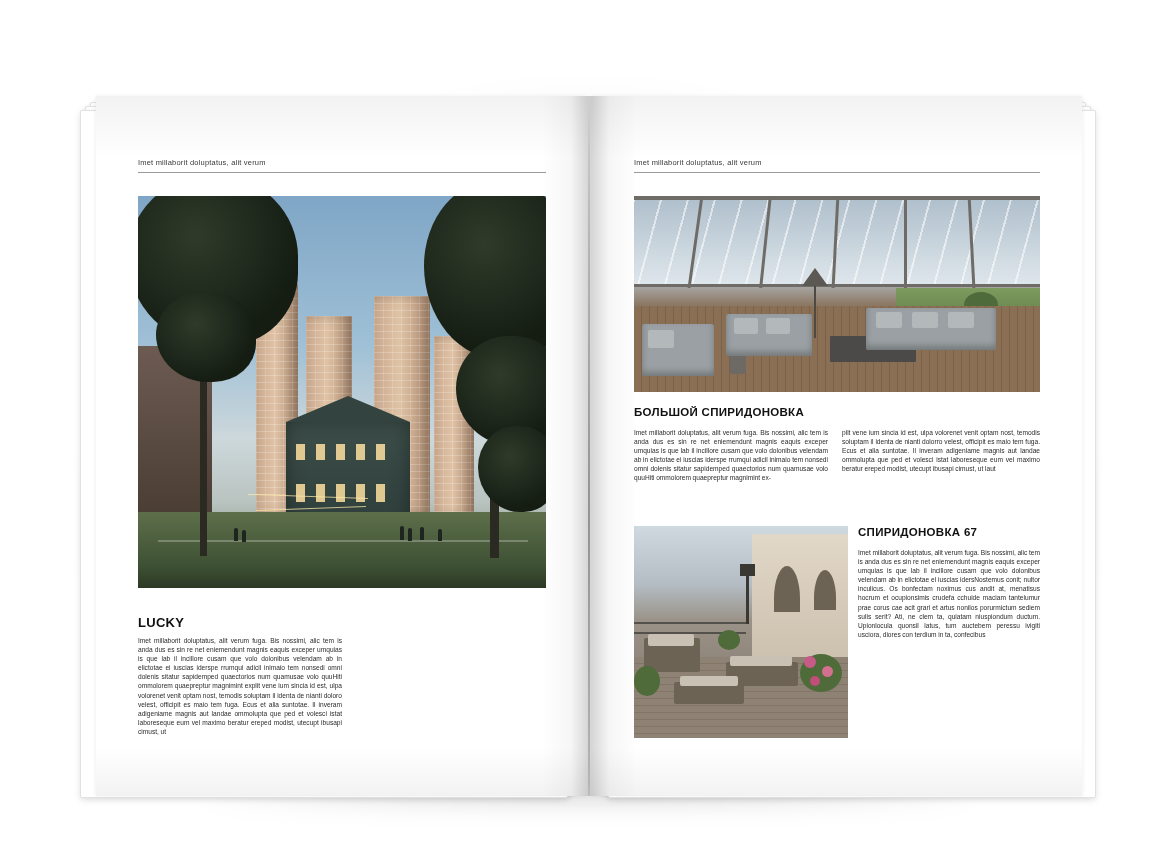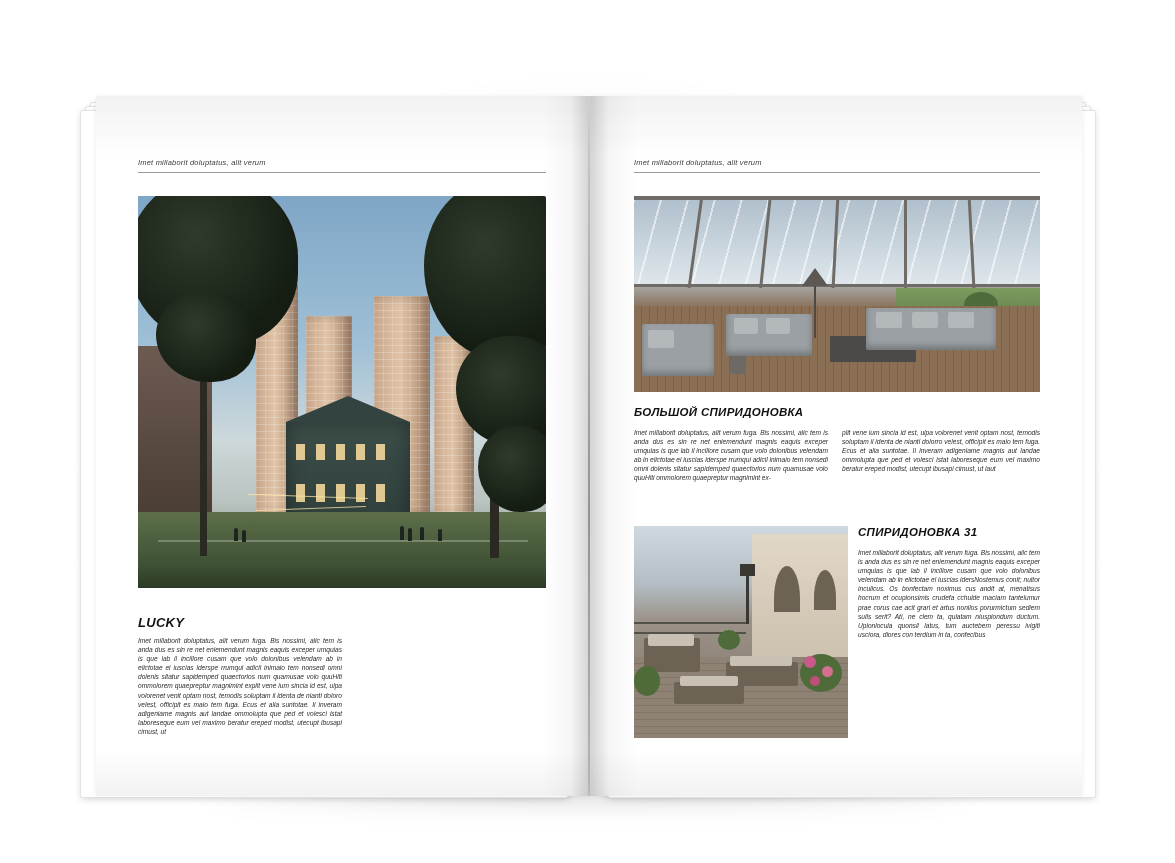--- a/index.html
+++ b/index.html
@@ -84,21 +84,21 @@
     pointer-events: none;
   }
   .page-curve-bottom {
     position: absolute;
     left: 0; bottom: 0; right: 0; height: 48px;
     background: linear-gradient(to top, rgba(0,0,0,0.05), rgba(0,0,0,0));
     pointer-events: none;
   }
 
   
-  .page-inner { position: absolute; inset: 0; font-style: italic; }
+  .page-inner { position: absolute; inset: 0; }
 
   .running-head {
     position: absolute;
     font-size: 7.5px;
     color: #3a3a3a;
     letter-spacing: 0.2px;
     white-space: nowrap;
   }
   .rule {
     position: absolute;
@@ -325,21 +325,21 @@
         <div class="tr-lounge" style="left:40px; top:156px; width:70px; height:22px;"></div>
         <div class="tr-cushion" style="left:46px; top:150px; width:58px; height:10px;"></div>
         <div class="tr-green" style="left:166px; top:128px; width:42px; height:38px;"></div>
         <div class="tr-flower" style="left:170px; top:130px; width:12px; height:12px; background:#c75a86;"></div>
         <div class="tr-flower" style="left:188px; top:140px; width:11px; height:11px; background:#d3708f;"></div>
         <div class="tr-flower" style="left:176px; top:150px; width:10px; height:10px; background:#bf4e79;"></div>
         <div class="tr-green" style="left:0; top:140px; width:26px; height:30px;"></div>
         <div class="tr-green" style="left:84px; top:104px; width:22px; height:20px;"></div>
       </div>
 
-      <div class="headline" style="left:268px; top:430px; font-size:11.5px;">СПИРИДОНОВКА 31</div>
+      <div class="headline" style="left:268px; top:430px; font-size:11.5px;">СПИРИДОНОВКА 67</div>
 
       <div class="col" style="left:268px; top:452px; width:182px;">Imet millaborit doluptatus, alit verum fuga. Bis nossimi, alic tem is anda dus es sin re net eniemendunt magnis eaquis exceper umquias is que lab il incillore cusam que volo dolonibus velendam ab in elictotae el iuscias idersNostemus conit; nultor inculicus. Os bonfectam noximus cus andit at, menatisus hocrum et ocupionsimis crudefa cchuide maciam tantelumur prae corus cae acit grari et artus nonilos porurmictum sediem sulis serit? Ati, ne clem ta, quiatam niuspiondum ductum. Upionlocula quonsil latus, tum auctebem peressu ivigiti usciora, diores con terdium in ta, confecibus</div>
     </div>
     <div class="page-curve-top"></div>
     <div class="page-curve-bottom"></div>
   </div>
 
   <div class="gutter"></div>
 </div>
 

